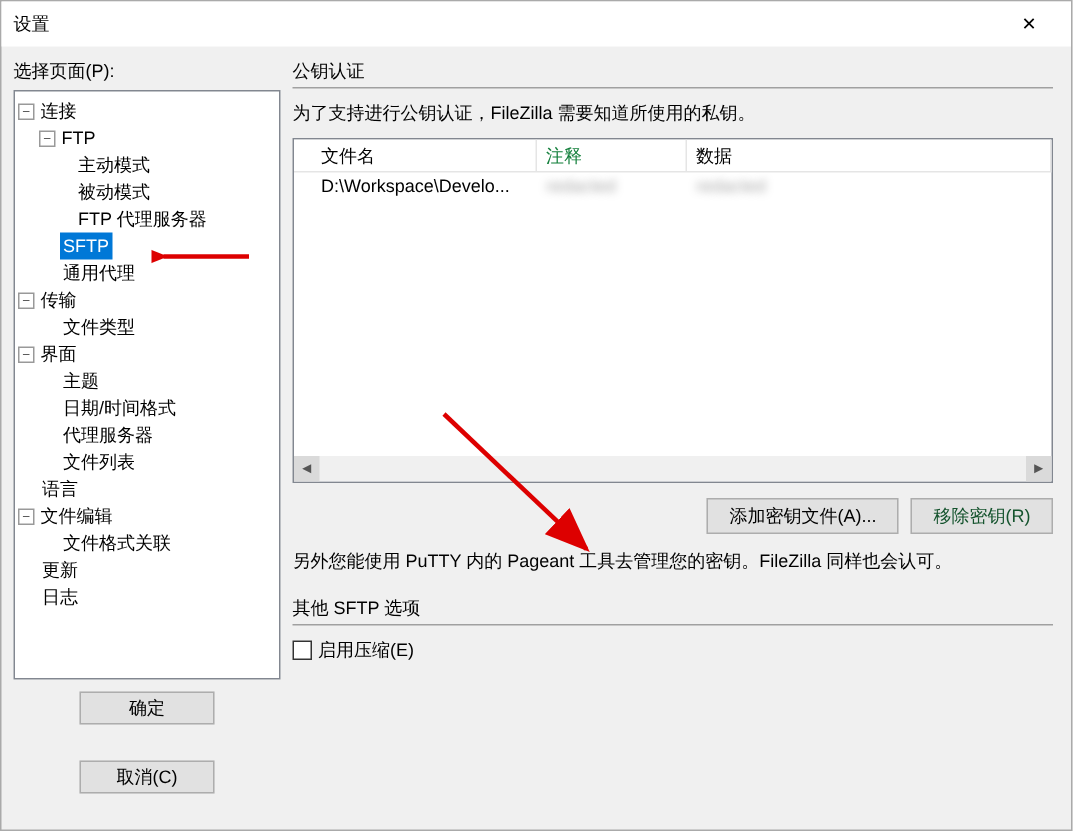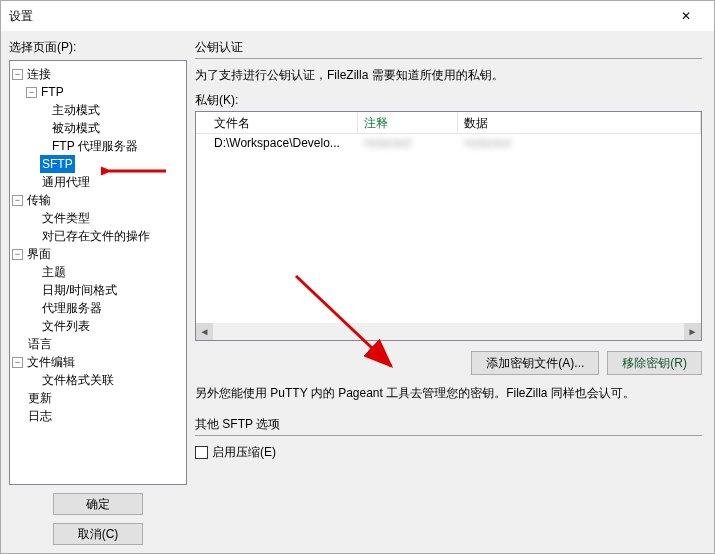--- a/index.html
+++ b/index.html
@@ -10,21 +10,21 @@
   .close-btn { width: 40px; height: 28px; display: flex; align-items: center; justify-content: center; font-size: 16px; }
   .content { display: flex; height: calc(100% - 30px); }
   .left-pane { width: 190px; padding: 8px 4px 8px 8px; display: flex; flex-direction: column; }
   .select-page-label { margin-bottom: 4px; }
   .tree { border: 1px solid #828790; background: #fff; flex: 1; overflow: auto; padding: 4px 2px; }
   .tree-node { white-space: nowrap; line-height: 18px; height: 18px; display: flex; align-items: center; }
   .tree-expander { width: 11px; height: 11px; border: 1px solid #999; display: inline-flex; align-items: center; justify-content: center; font-size: 9px; line-height: 9px; margin-right: 2px; color: #555; cursor: pointer; }
   .tree-spacer { display: inline-block; }
   .tree-label { padding: 0 2px; cursor: pointer; }
   .tree-label.selected { background: #0078d7; color: #fff; }
-  .ok-btn, .cancel-btn { margin: 8px auto 0; width: 90px; height: 22px; background: #e1e1e1; border: 1px solid #adadad; cursor: pointer; }
+  .ok-btn, .cancel-btn { margin: 8px auto 16px; width: 90px; height: 22px; background: #e1e1e1; border: 1px solid #adadad; cursor: pointer; }
   .right-pane { flex: 1; padding: 8px 12px 8px 4px; overflow: hidden; }
   .group-label { margin-bottom: 2px; }
   .group-divider { height: 1px; background: #a0a0a0; margin: 2px 0 8px 0; }
   .desc { margin-bottom: 8px; }
   .keys-label { margin-bottom: 2px; }
   .keys-list { border: 1px solid #828790; background: #fff; height: 230px; position: relative; overflow: hidden; }
   .keys-header { display: flex; background: #fff; border-bottom: 1px solid #e5e5e5; height: 22px; }
   .keys-header > div { padding: 3px 6px; border-right: 1px solid #e5e5e5; }
   .col-file { width: 150px; margin-left: 12px; } .col-comment { width: 100px; } .col-data { flex: 1; }
   .keys-row { display: flex; height: 20px; }
@@ -90,24 +90,20 @@
         </div>
         <div class="tree-node">
           <span class="tree-expander">−</span>
           <span class="tree-label">传输</span>
         </div>
         <div class="tree-node">
           <span class="tree-spacer" style="width:28px"></span>
           <span class="tree-label">文件类型</span>
         </div>
         <div class="tree-node">
-          <span class="tree-spacer" style="width:28px"></span>
-          <span class="tree-label">对已存在文件的操作</span>
-        </div>
-        <div class="tree-node">
           <span class="tree-expander">−</span>
           <span class="tree-label">界面</span>
         </div>
         <div class="tree-node">
           <span class="tree-spacer" style="width:28px"></span>
           <span class="tree-label">主题</span>
         </div>
         <div class="tree-node">
           <span class="tree-spacer" style="width:28px"></span>
           <span class="tree-label">日期/时间格式</span>
@@ -142,21 +138,20 @@
         </div>
       </div>
       <button class="ok-btn">确定</button>
       <button class="cancel-btn">取消(C)</button>
     </div>
 
     <div class="right-pane">
       <div class="group-label">公钥认证</div>
       <div class="group-divider"></div>
       <div class="desc">为了支持进行公钥认证，FileZilla 需要知道所使用的私钥。</div>
-      <div class="keys-label">私钥(K):</div>
 
       <div class="keys-list">
         <div class="keys-header">
           <div class="col-file">文件名</div>
           <div class="col-comment" style="text-shadow:none;color:#15803d">注释</div>
           <div class="col-data" style="text-shadow:none;color:#000">数据</div>
         </div>
         <div class="keys-row">
           <div class="col-file">D:\Workspace\Develo...</div>
           <div class="col-comment">redacted</div>

